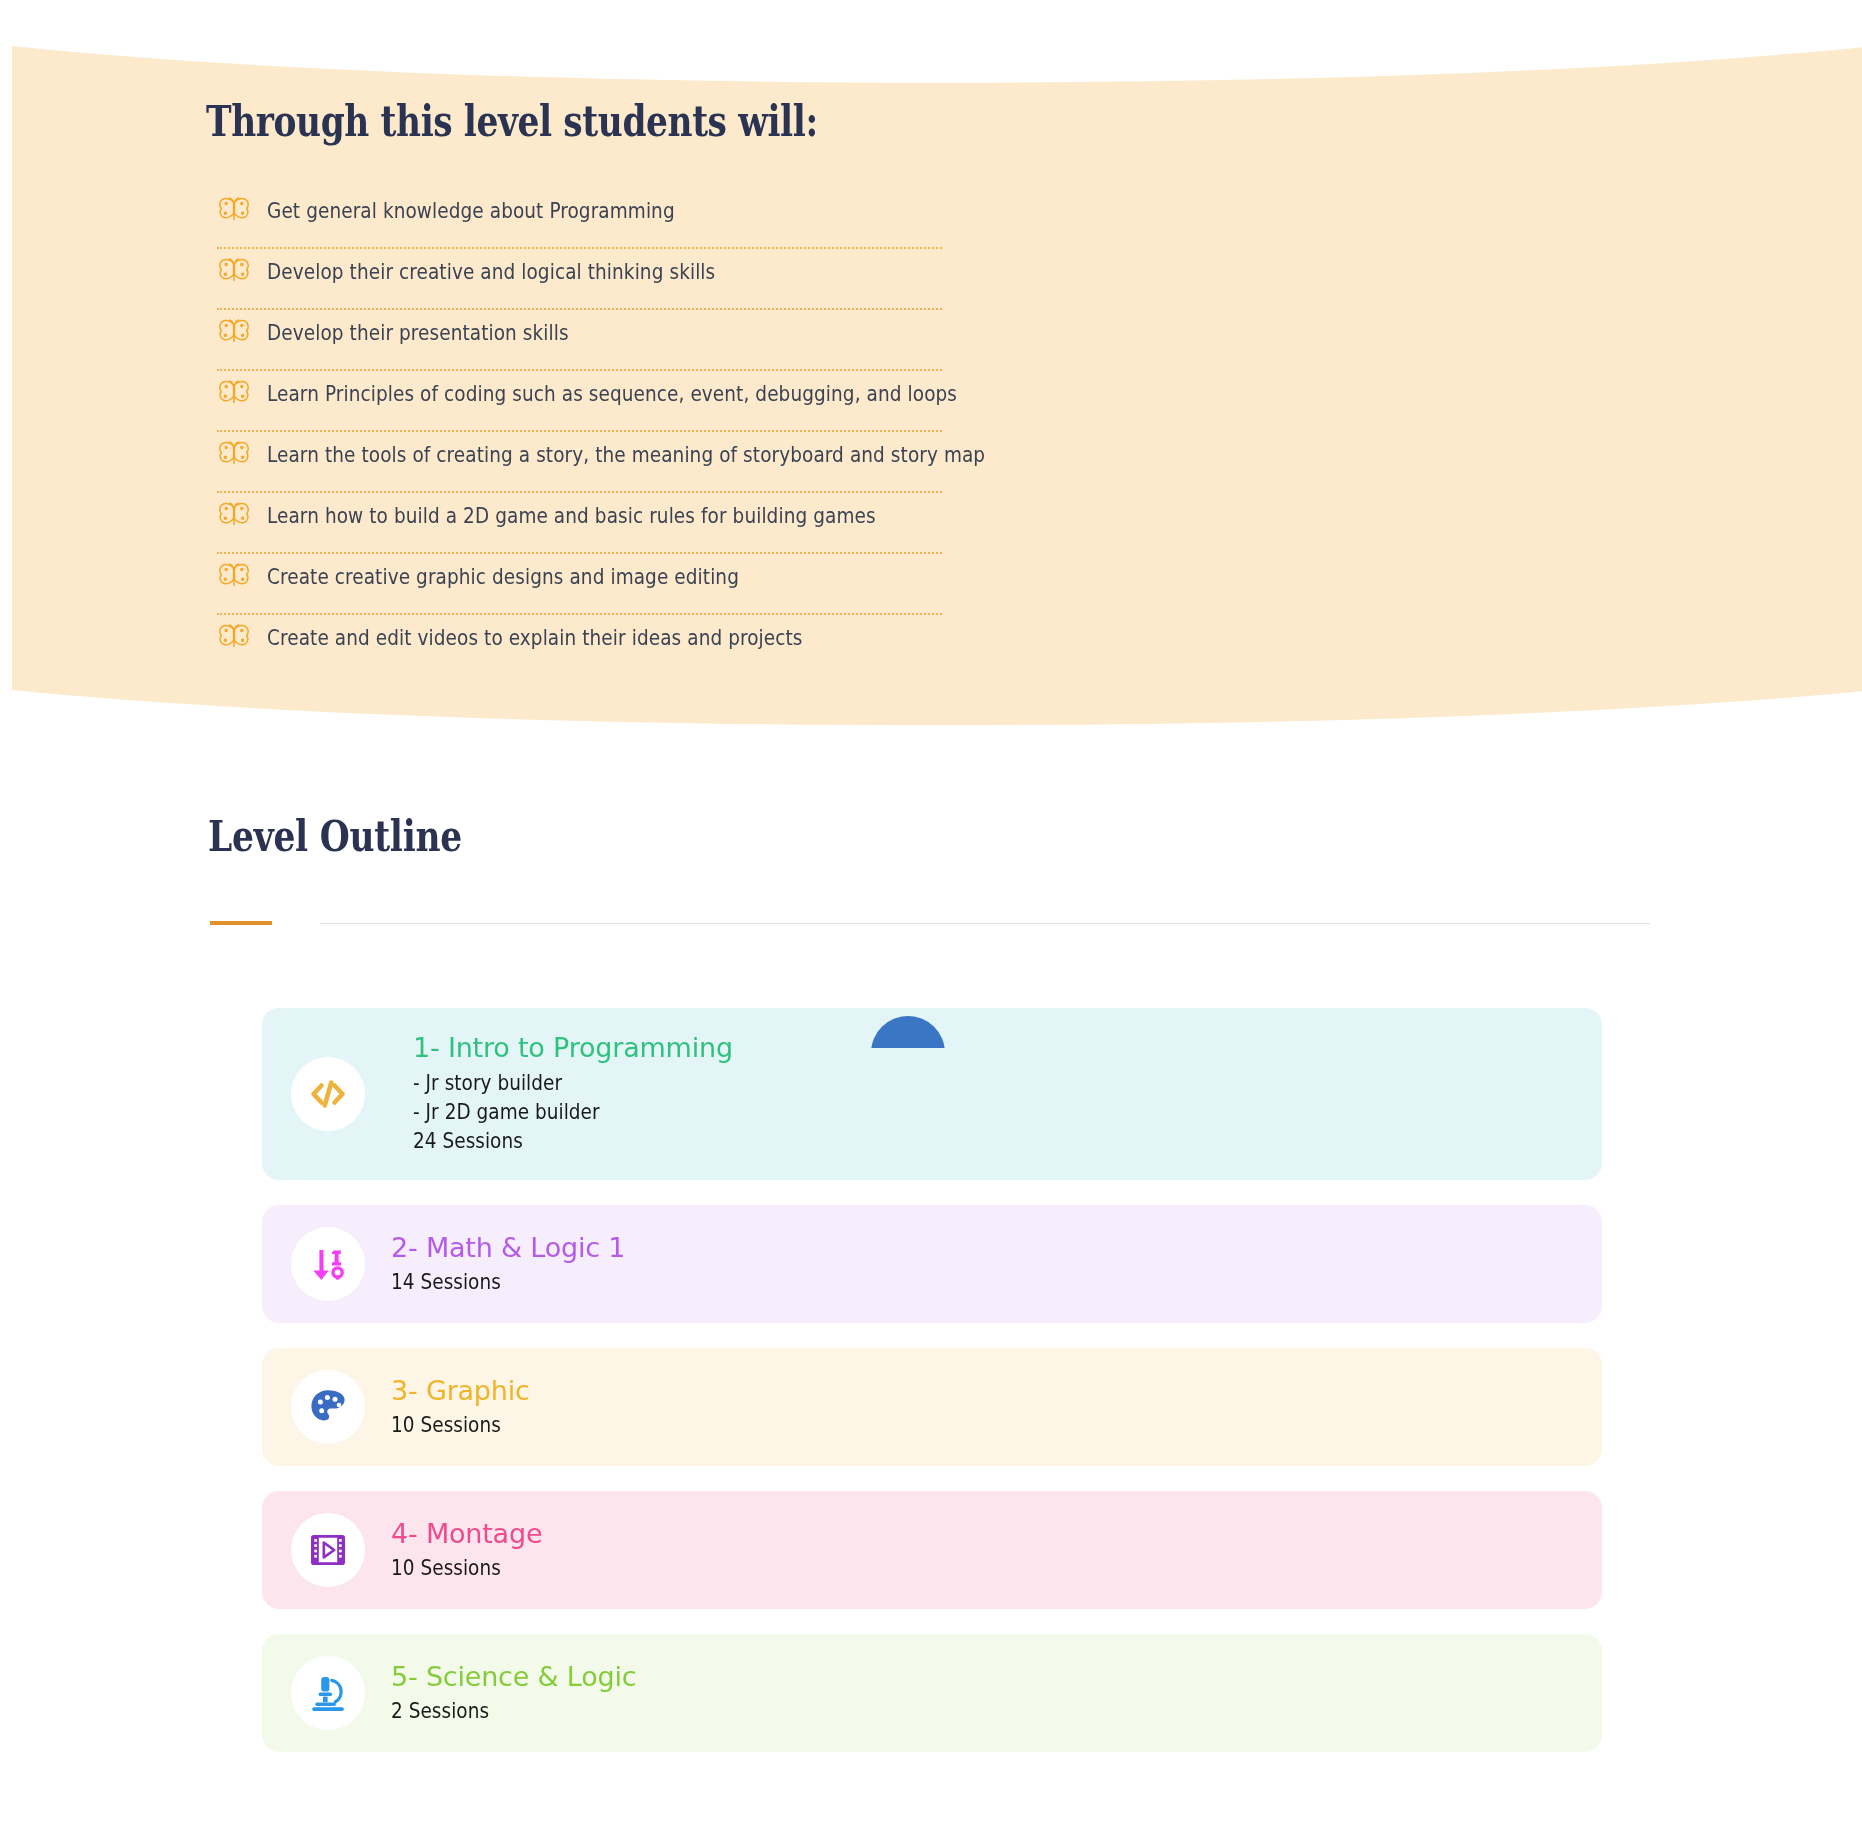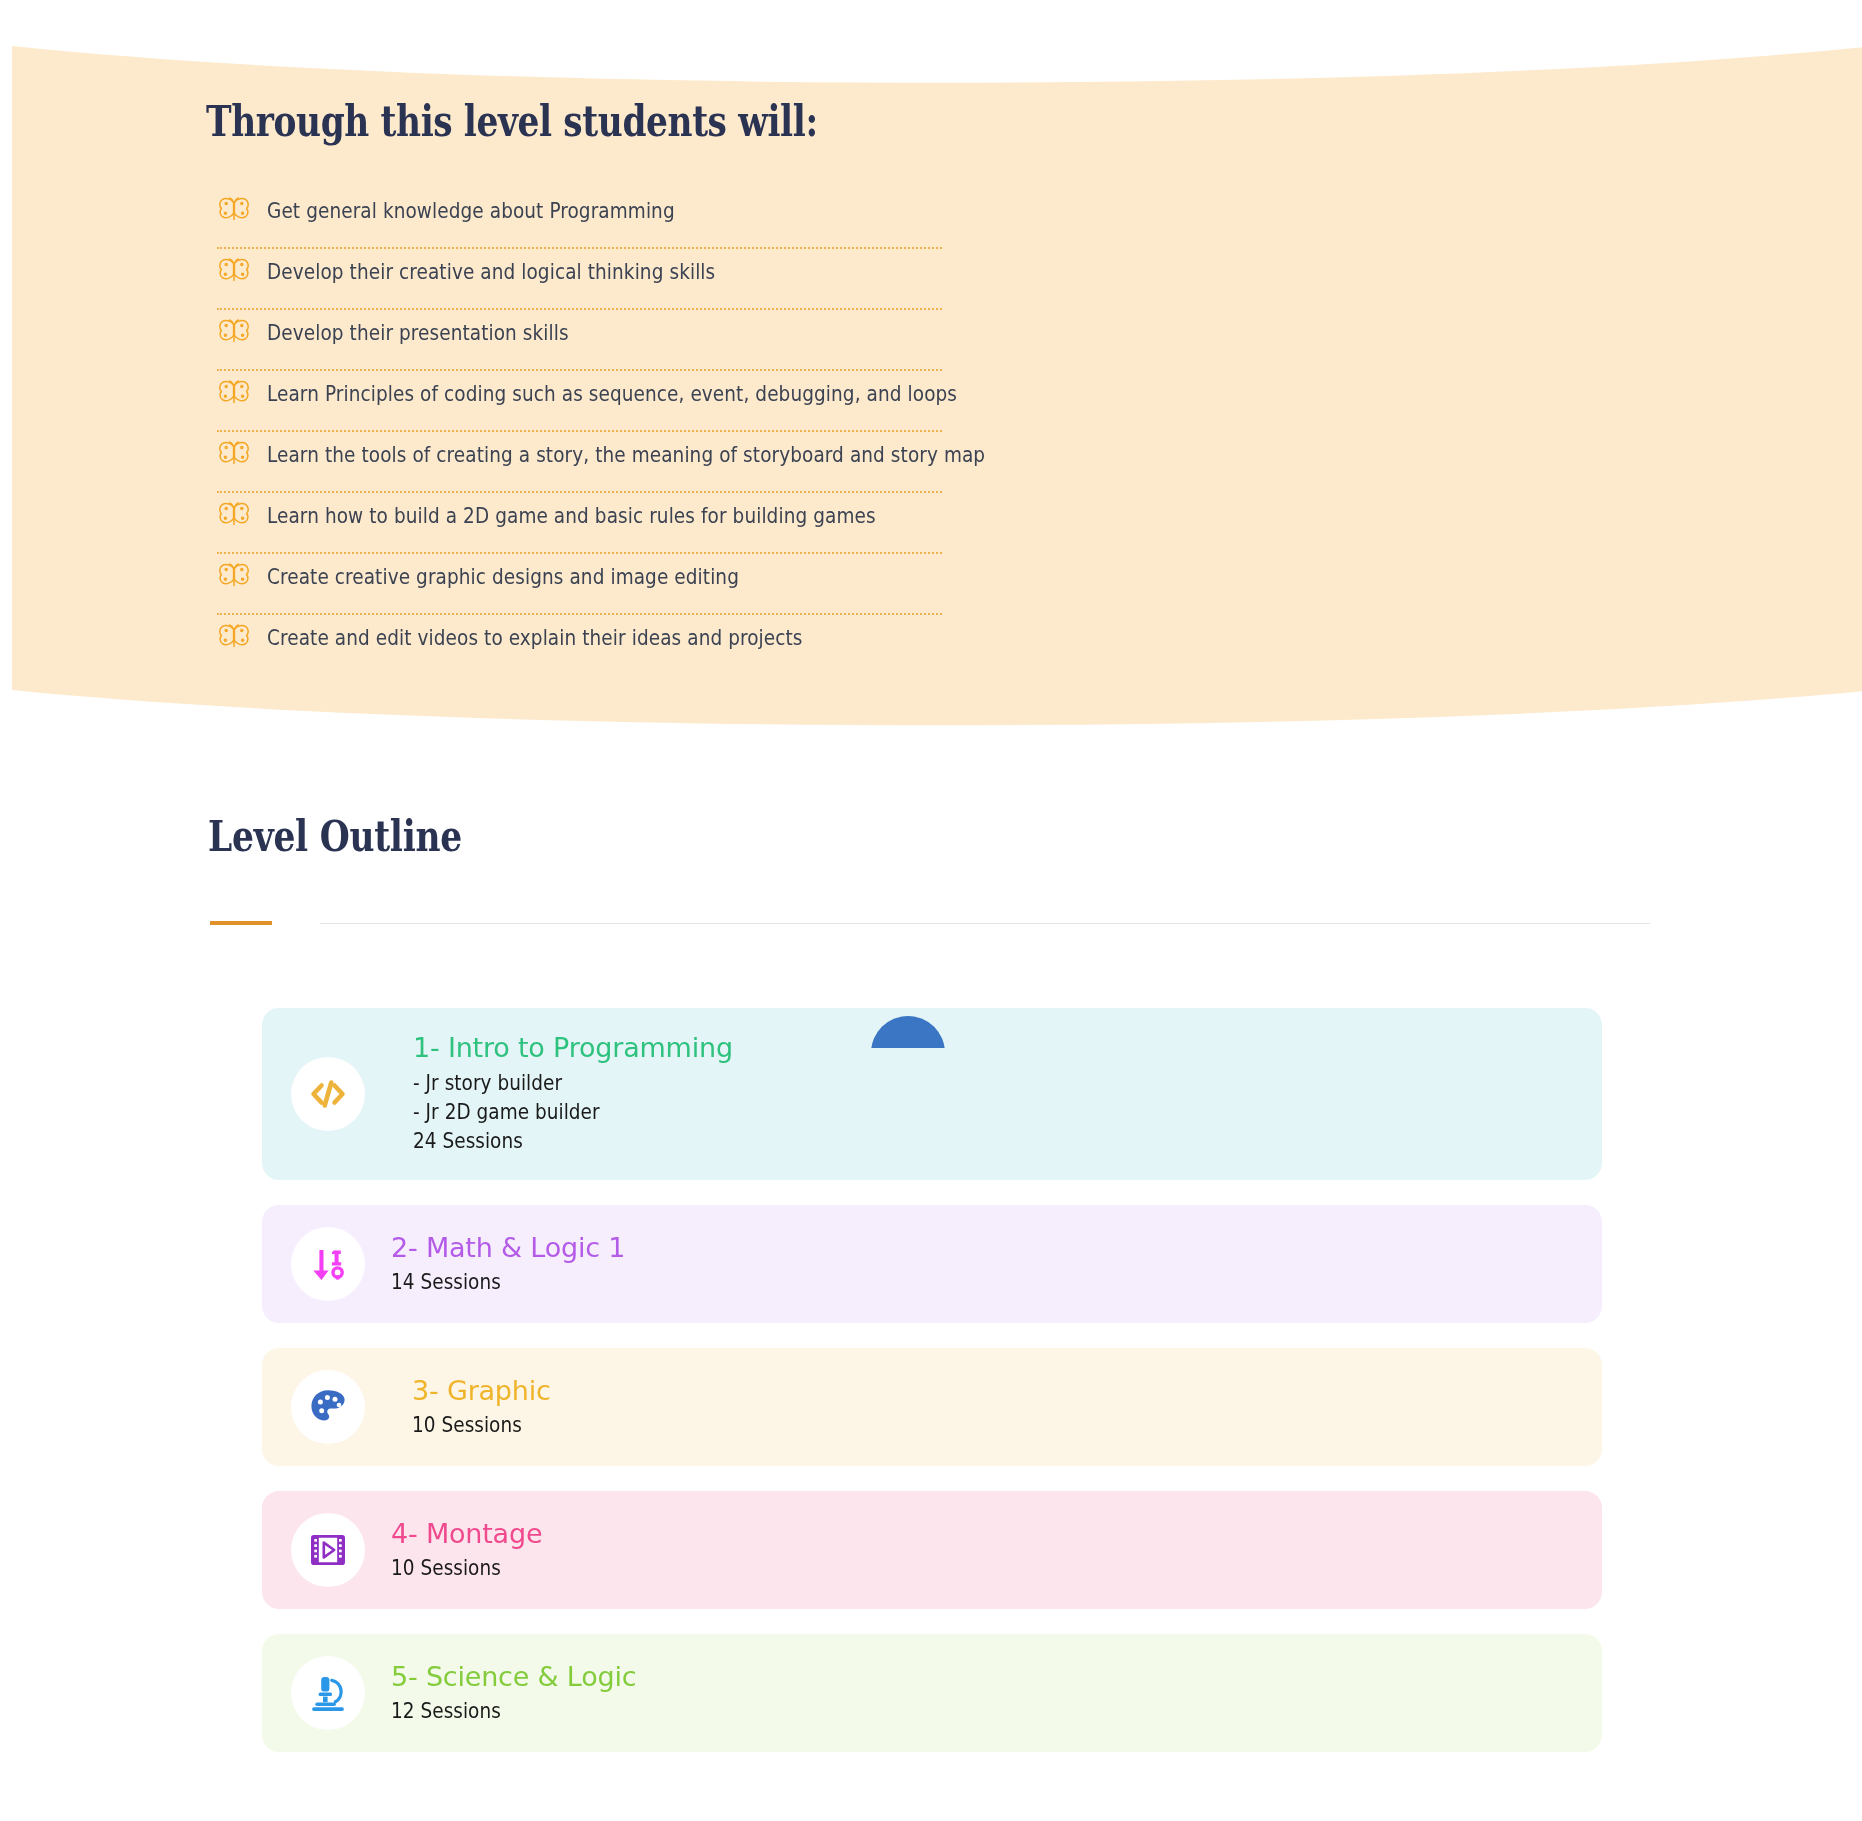--- a/index.html
+++ b/index.html
@@ -446,21 +446,21 @@
             <path d="M28.0 31.4 h3.3 v4.2 h-3.3 Z"></path>
           </g>
         </svg>
       </span>
       <div class="card-body">
         <div class="card-title" style="color:#b45ce8;">2- Math &amp; Logic 1</div>
         <div class="card-line">14 Sessions</div>
       </div>
     </div>
 
-    <div class="outline-card card-short" style="background:#fdf6e6;gap:21px;">
+    <div class="outline-card card-short" style="background:#fdf6e6;">
       <span class="card-icon-circle">
         <svg width="40" height="40" viewBox="0 0 40 40">
           <path fill="#3b6cc4" d="M20 3.2 C10.4 3.2 3.4 10.2 3.4 19.1 c0 8.9 6.3 14.4 13.2 14.4 c3.1 0 4.6 -1.9 4.6 -3.9 c0 -1.1 -0.5 -1.9 -1.1 -2.7 c-0.5 -0.7 -0.9 -1.3 -0.9 -2.2 c0 -1.7 1.4 -3.1 3.2 -3.1 h3.6 c6 0 10.6 -3.8 10.6 -9.1 C36.6 7.4 29.3 3.2 20 3.2 Z"></path>
           <g fill="#ffffff">
             <circle cx="12.4" cy="14.9" r="2.5"></circle>
             <circle cx="19.4" cy="10.4" r="2.5"></circle>
             <circle cx="27.0" cy="12.2" r="2.5"></circle>
             <circle cx="31.0" cy="18.0" r="2.3"></circle>
             <circle cx="13.7" cy="23.8" r="2.5"></circle>
           </g>
@@ -509,21 +509,21 @@
             <rect x="10.6" y="19.4" width="13.4" height="3.6" rx="1.5"></rect>
             <rect x="15.0" y="23.6" width="4.6" height="5.6"></rect>
             <path d="M9.0 29.6 h17.2 a1.7 1.7 0 0 1 0 3.4 H9.0 a1.7 1.7 0 0 1 0 -3.4 Z"></path>
             <path d="M6.0 34.2 h28.0 a1.9 1.9 0 0 1 0 3.8 H6.0 a1.9 1.9 0 0 1 0 -3.8 Z"></path>
             <path fill="none" stroke="#2a97e8" stroke-width="3.3" stroke-linecap="round" d="M23.8 7.4 a11.6 11.6 0 0 1 3.6 21.4"></path>
           </g>
         </svg>
       </span>
       <div class="card-body">
         <div class="card-title" style="color:#84cc3c;">5- Science &amp; Logic</div>
-        <div class="card-line">12 Sessions</div>
+        <div class="card-line">2 Sessions</div>
       </div>
     </div>
 
     <div class="next-peek">
       <span class="next-peek-circle"></span>
     </div>
 
   </div>
 </section>
 

